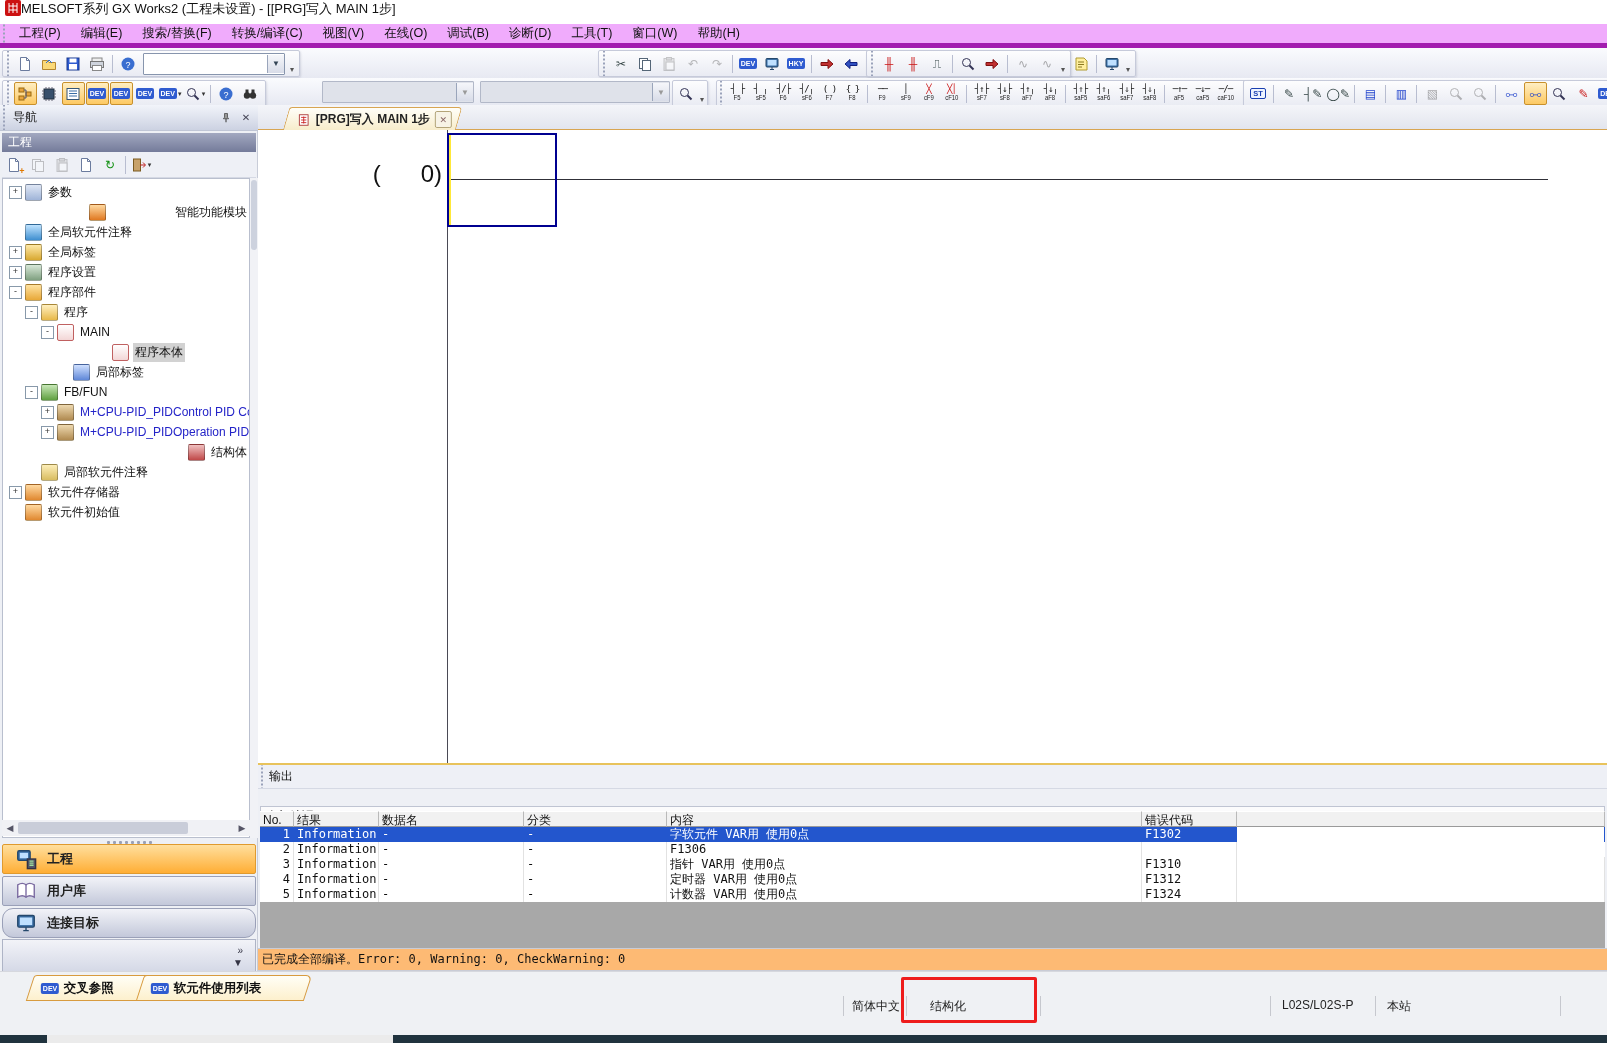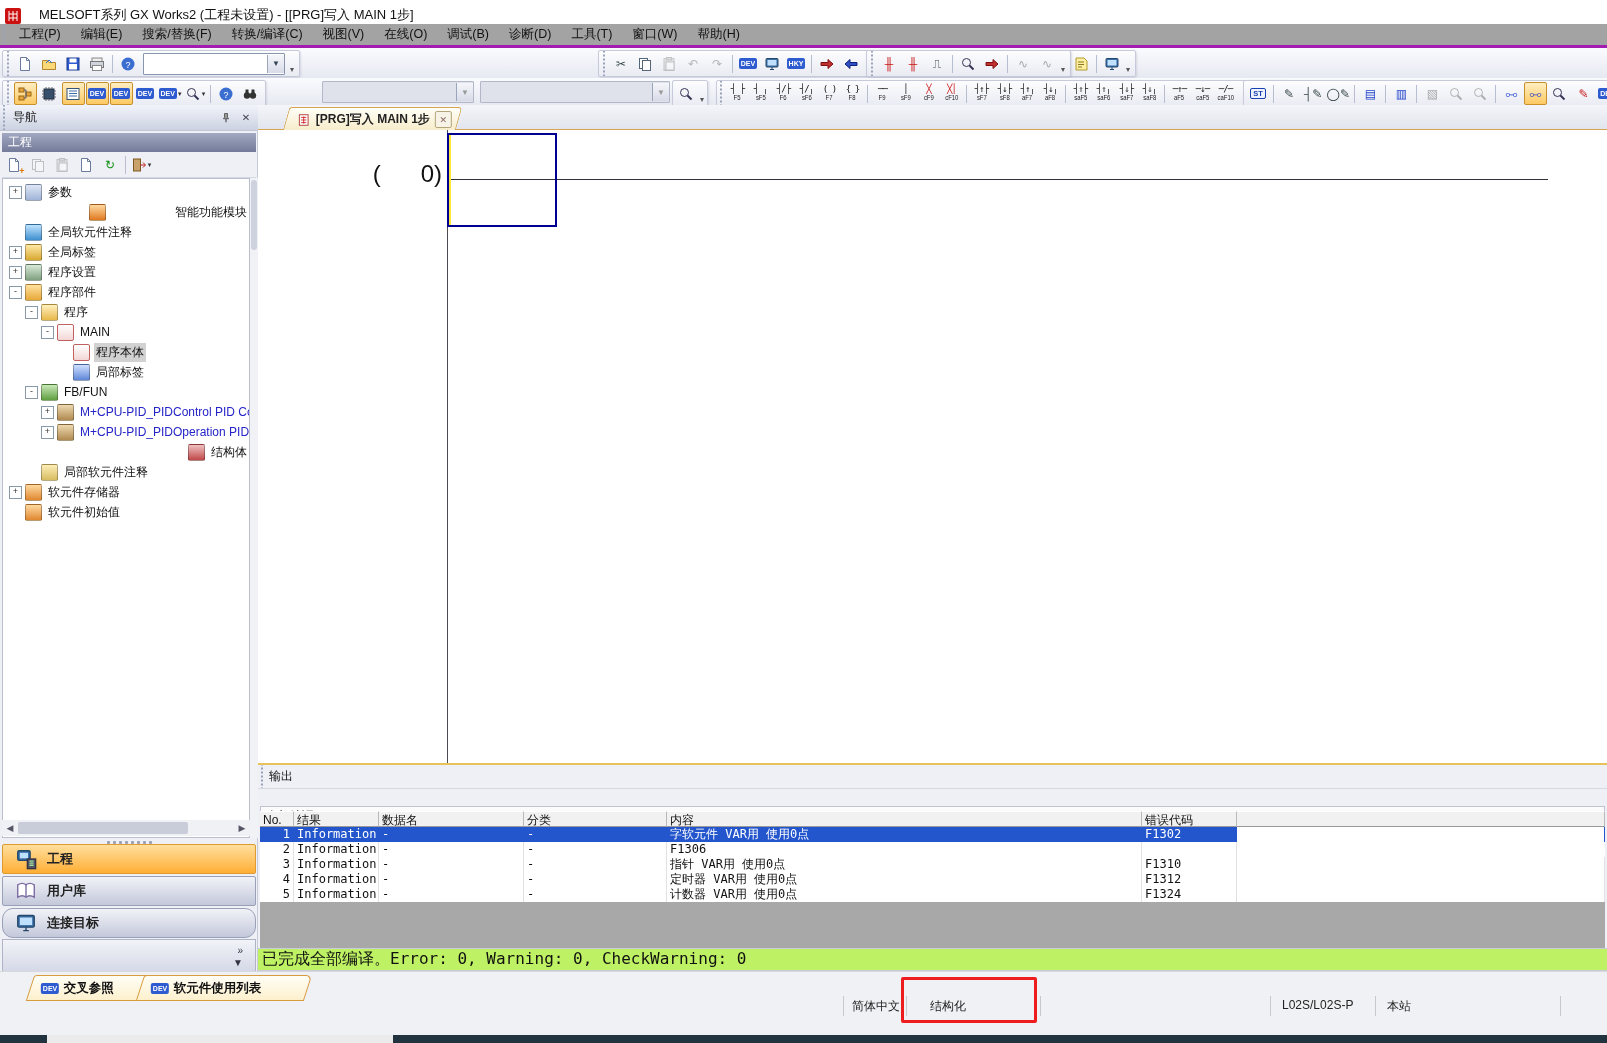--- a/index.html
+++ b/index.html
@@ -1,21 +1,21 @@
 <!DOCTYPE html>
 <html><head>
 <meta charset="utf-8">
 <style>
   html,body{margin:0;padding:0}
   body{position:relative;width:1607px;height:1043px;overflow:hidden;background:#eef0f5;
        font-family:"Liberation Sans",sans-serif;font-size:12px;color:#111;-webkit-font-smoothing:antialiased}
   .abs{position:absolute}
   
-  .titlebar{left:0;top:0;width:100%;height:24px;background:#fff;display:flex;align-items:flex-end;gap:18px;padding-left:5px;box-sizing:border-box;font-size:13px}
-  .menubar{left:0;top:24px;width:100%;height:24px;background:#a3a3a3;border-bottom:3px solid #a21caf;display:flex;align-items:center;box-sizing:border-box}
+  .titlebar{left:0;top:0;width:100%;height:24px;background:#fff;display:flex;align-items:flex-start;gap:0;padding-left:5px;box-sizing:border-box;font-size:13px}
+  .menubar{left:0;top:24px;width:100%;height:24px;background:#f0abfc;border-bottom:5px solid #a21caf;display:flex;align-items:center;box-sizing:border-box}
   .menubar .grip{margin-left:2px}
   .menu-item{padding:3px 10px;font-size:12.5px}
   
   .toolbar{left:0;width:100%;background:linear-gradient(#fafbfe,#e7e9f2)}
   .tb1{top:48px;height:30px}
   .tb2{top:78px;height:27px;border-bottom:1px solid #cfd3e0}
   .tbgroup{position:absolute;top:2px;height:25px;display:flex;align-items:center;background:linear-gradient(#fdfdfe,#e9ebf3);border:1px solid #c6cada;border-radius:2px;padding:0 3px;box-shadow:1px 1px 2px rgba(60,70,100,.15)}
   .grip{width:4px;align-self:stretch;margin-right:3px;background-image:radial-gradient(circle,#9aa2ba 1px,transparent 1.2px);background-size:4px 4px;background-position:center}
   .icn{display:inline-flex;align-items:center;justify-content:center;min-width:21px;height:21px;border:1px solid transparent;border-radius:2px;position:relative;margin:0 .5px}
   .icn.active{background:linear-gradient(#ffeec2,#fdc963);border-color:#c8902c}
@@ -96,21 +96,21 @@
   .modebar{left:260px;top:806px;width:1345px;height:21px;background:#fbfbfc;border:1px solid #bfc4d2;box-sizing:border-box;display:flex;align-items:center;padding-left:5px;font-size:12px}
   .tbl{left:260px;top:811px;width:1345px;background:#fff;font-family:"DejaVu Sans Mono",monospace;font-size:12px}
   .trowg{display:grid;grid-template-columns:34px 85px 145px 143px 475px 95px 1fr;height:15px;line-height:15px}
   .thead{height:16px;line-height:16px;background:#f1f1f1;font-family:"Liberation Sans",sans-serif}
   .thead>div{border-right:1px solid #b9b9b9;border-bottom:1px solid #9a9a9a;border-top:1px solid #fff;padding-left:3px;box-sizing:border-box;overflow:hidden;white-space:nowrap}
   .tcell{border-right:1px solid #e2e2e2;padding-left:3px;box-sizing:border-box;overflow:hidden;white-space:nowrap}
   .cno{text-align:right;padding-right:3px}
   .rsel{background:#2356cd;color:#fff}
   .rsel .tcell{border-right-color:#2356cd}
   .grayfill{left:260px;top:902px;width:1345px;height:46px;background:#a8a8a8}
-  .statline{left:258px;top:948px;width:1349px;height:23px;background:#bef264;border-top:1px solid #c9ccd6;border-bottom:1px solid #c9ccd6;box-sizing:border-box;display:flex;align-items:center;padding-left:4px;font-family:"DejaVu Sans Mono",monospace;font-size:16px}
+  .statline{left:258px;top:948px;width:1349px;height:23px;background:#fdba74;border-top:1px solid #c9ccd6;border-bottom:1px solid #c9ccd6;box-sizing:border-box;display:flex;align-items:center;padding-left:4px;font-family:"DejaVu Sans Mono",monospace;font-size:12px}
   
   .band{left:0;top:971px;width:1607px;height:64px;background:#eff1f4;border-top:1px solid #d6d8de}
   .btab{position:absolute;top:975px;height:24px;display:flex;align-items:center;gap:5px;padding:0 10px;background:linear-gradient(#fffef6,#fdf0cd);border:1px solid #d89b3e;border-radius:3px 6px 0 0;transform:skewX(-18deg)}
   .btab>*{transform:skewX(18deg)}
   .btab .t{font-size:12.5px;font-weight:bold;white-space:nowrap}
   .sbitem{position:absolute;top:998px;font-size:12px;color:#222;white-space:nowrap}
   .sbsep{position:absolute;top:996px;width:1px;height:20px;background:#c6c8ce}
   .redbox{position:absolute;left:901px;top:977px;width:130px;height:40px;border:3px solid #ee1c1c;border-radius:2px;pointer-events:none}
   .darkstrip{left:0;top:1035px;width:1607px;height:8px;background:#20333e}
   .darkstrip .lite{position:absolute;left:47px;top:0;width:346px;height:8px;background:#ebebeb}
@@ -717,21 +717,21 @@
       <div class="trow" style="padding-left: 22px;">
         <span class="texp">-</span>
         <span class="ticon ti-programs"></span>
         <span class="tlabel">程序</span>
       </div>
       <div class="trow" style="padding-left: 38px;">
         <span class="texp">-</span>
         <span class="ticon ti-main"></span>
         <span class="tlabel">MAIN</span>
       </div>
-      <div class="trow sel" style="padding-left: 54px;">
+      <div class="trow sel" style="padding-left: 54px; margin-left: 39px;">
         <span class="texp none">+</span>
         <span class="ticon ti-body"></span>
         <span class="tlabel">程序本体</span>
       </div>
       <div class="trow" style="padding-left: 54px;">
         <span class="texp none">+</span>
         <span class="ticon ti-locallabel"></span>
         <span class="tlabel">局部标签</span>
       </div>
       <div class="trow" style="padding-left: 22px;">

